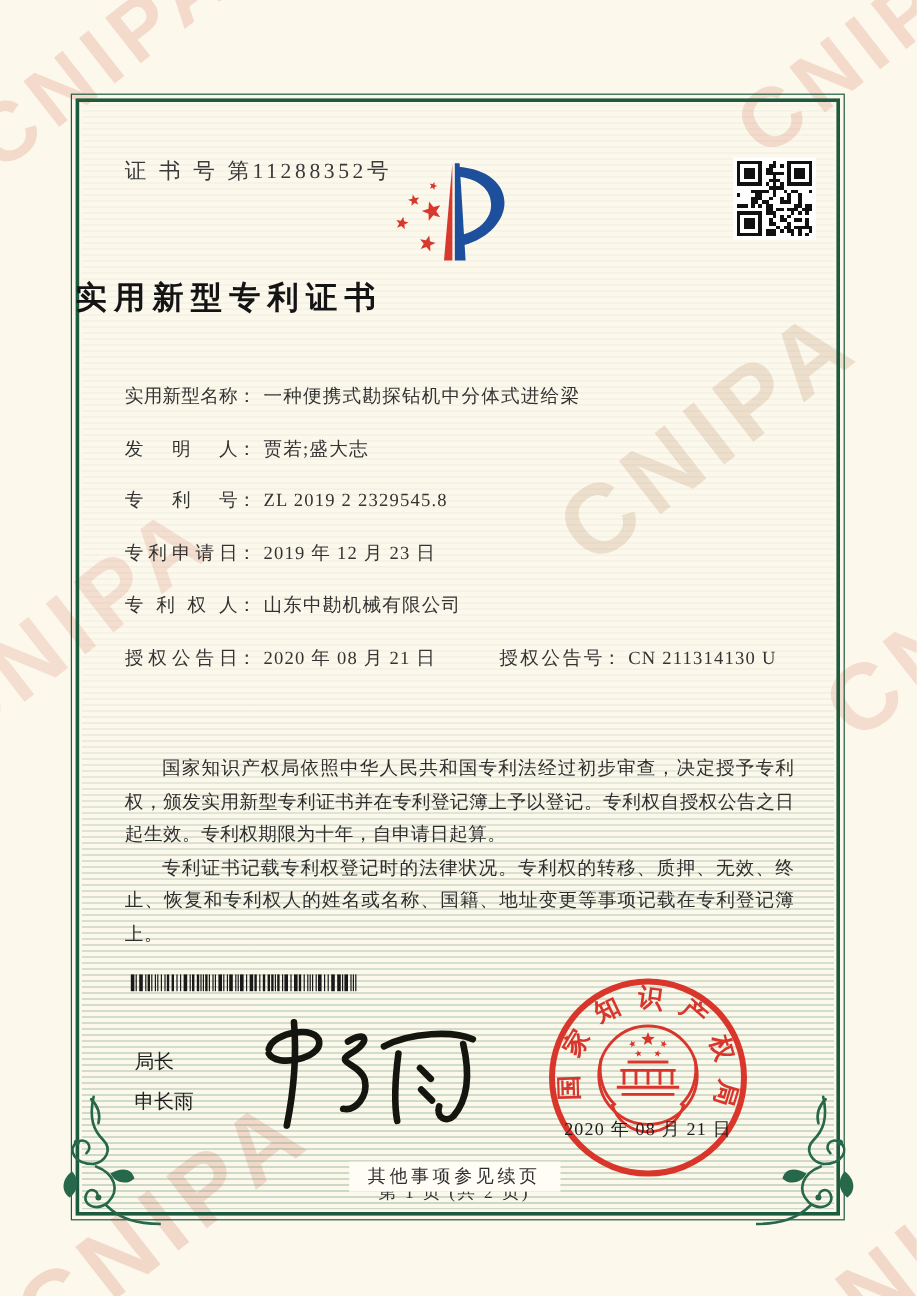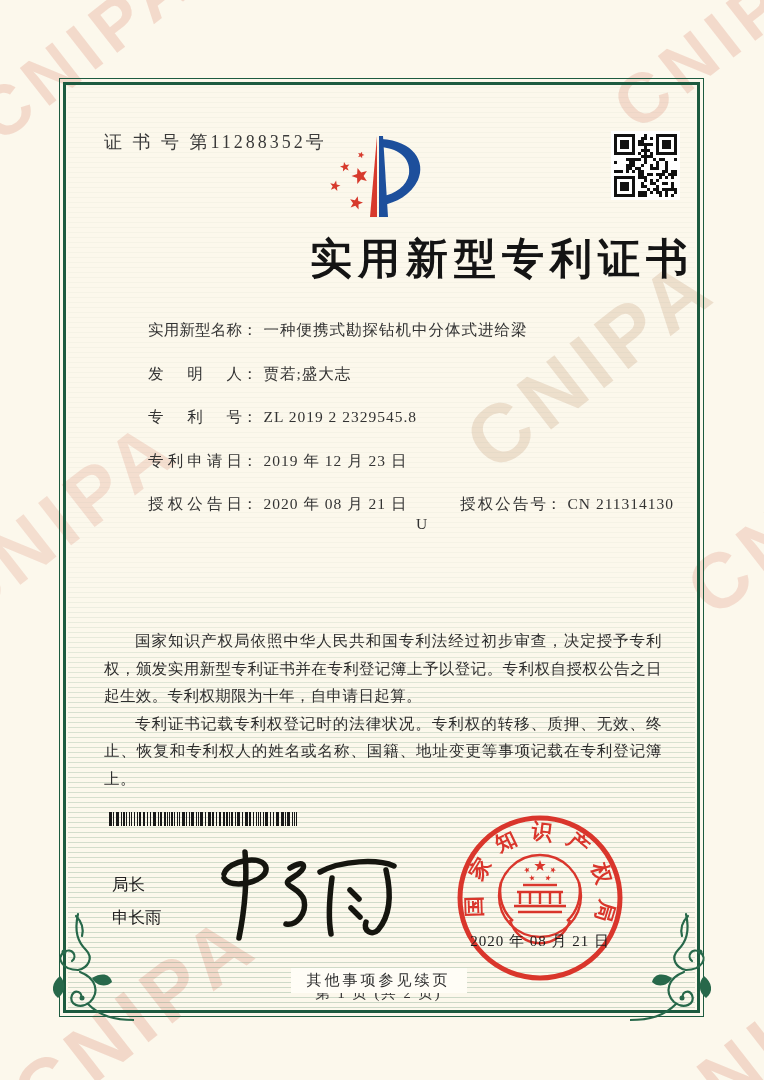--- a/index.html
+++ b/index.html
@@ -20,27 +20,27 @@
       -webkit-mask-image:linear-gradient(to bottom, rgba(0,0,0,.10) 0%, rgba(0,0,0,.10) 52%, rgba(0,0,0,.55) 68%, rgba(0,0,0,.75) 100%);
       mask-image:linear-gradient(to bottom, rgba(0,0,0,.10) 0%, rgba(0,0,0,.10) 52%, rgba(0,0,0,.55) 68%, rgba(0,0,0,.75) 100%);}
   .corner-orn{position:absolute;width:86px;height:118px;}
   #orn-bl{left:48px;top:912px;}
   #orn-br{left:630px;top:912px;transform:scaleX(-1);}
 
   
   #cert-no{position:absolute;left:104px;top:130px;font-size:18px;letter-spacing:3px;color:#3a3a3a;}
   #logo{position:absolute;left:320px;top:124px;width:132px;height:100px;}
   #qr{position:absolute;left:611px;top:131px;width:63px;height:63px;background:#fff;padding:3px;}
-  #title{position:absolute;left:63px;top:231px;width:631px;text-align:right;
-         font-size:42px;font-weight:bold;letter-spacing:6px;color:#141414;}
+  #title{position:absolute;left:63px;top:231px;width:631px;text-align:left;
+         font-size:26px;font-weight:bold;letter-spacing:6px;color:#141414;}
 
   
   #fields{position:absolute;left:104px;top:320px;width:575px;}
   .frow{position:relative;height:43.5px;font-size:15.5px;color:#333;}
-  .f-label{display:inline-block;width:94px;text-align:justify;text-align-last:justify;margin-left:44px;}
+  .f-label{display:inline-block;width:94px;text-align:justify;text-align-last:justify;}
   .f-colon{display:inline-block;margin-right:6px;}
   .f-value{letter-spacing:1px;}
   #grant-no{position:absolute;left:312px;top:0;}
 
   
   #paras{position:absolute;left:104px;top:627px;width:558px;font-size:15.5px;
          line-height:27.5px;text-align:justify;color:#2e2e2e;letter-spacing:.4px;}
   #paras p{margin:0;text-indent:2em;}
 
   
@@ -340,20 +340,21 @@
       <rect x="19" y="20" width="1" height="1" fill="#111"></rect>
     </svg>
 
   <div id="title">实用新型专利证书</div>
 
   <div id="fields">
       <div class="frow"><span class="f-label">实用新型名称</span><span class="f-colon">：</span><span class="f-value">一种便携式勘探钻机中分体式进给梁</span></div>
       <div class="frow"><span class="f-label">发明人</span><span class="f-colon">：</span><span class="f-value">贾若;盛大志</span></div>
       <div class="frow"><span class="f-label">专利号</span><span class="f-colon">：</span><span class="f-value">ZL 2019 2 2329545.8</span></div>
       <div class="frow"><span class="f-label">专利申请日</span><span class="f-colon">：</span><span class="f-value">2019 年 12 月 23 日</span></div>
+      <div class="frow"><span class="f-label">专利权人</span><span class="f-colon">：</span><span class="f-value">山东中勘机械有限公司</span></div>
       <div class="frow"><span class="f-label">授权公告日</span><span class="f-colon">：</span><span class="f-value">2020 年 08 月 21 日</span><span id="grant-no"><span class="f-label" style="width: 86px;">授权公告号</span><span class="f-colon">：</span><span class="f-value">CN 211314130 U</span></span></div>
     </div>
 
   <div id="paras">
     <p>国家知识产权局依照中华人民共和国专利法经过初步审查，决定授予专利权，颁发实用新型专利证书并在专利登记簿上予以登记。专利权自授权公告之日起生效。专利权期限为十年，自申请日起算。</p>
     <p>专利证书记载专利权登记时的法律状况。专利权的转移、质押、无效、终止、恢复和专利权人的姓名或名称、国籍、地址变更等事项记载在专利登记簿上。</p>
   </div>
 
   <div id="barcode">
       <i style="width: 3px; background: rgb(25, 25, 25); margin-right: 1px;"></i>

